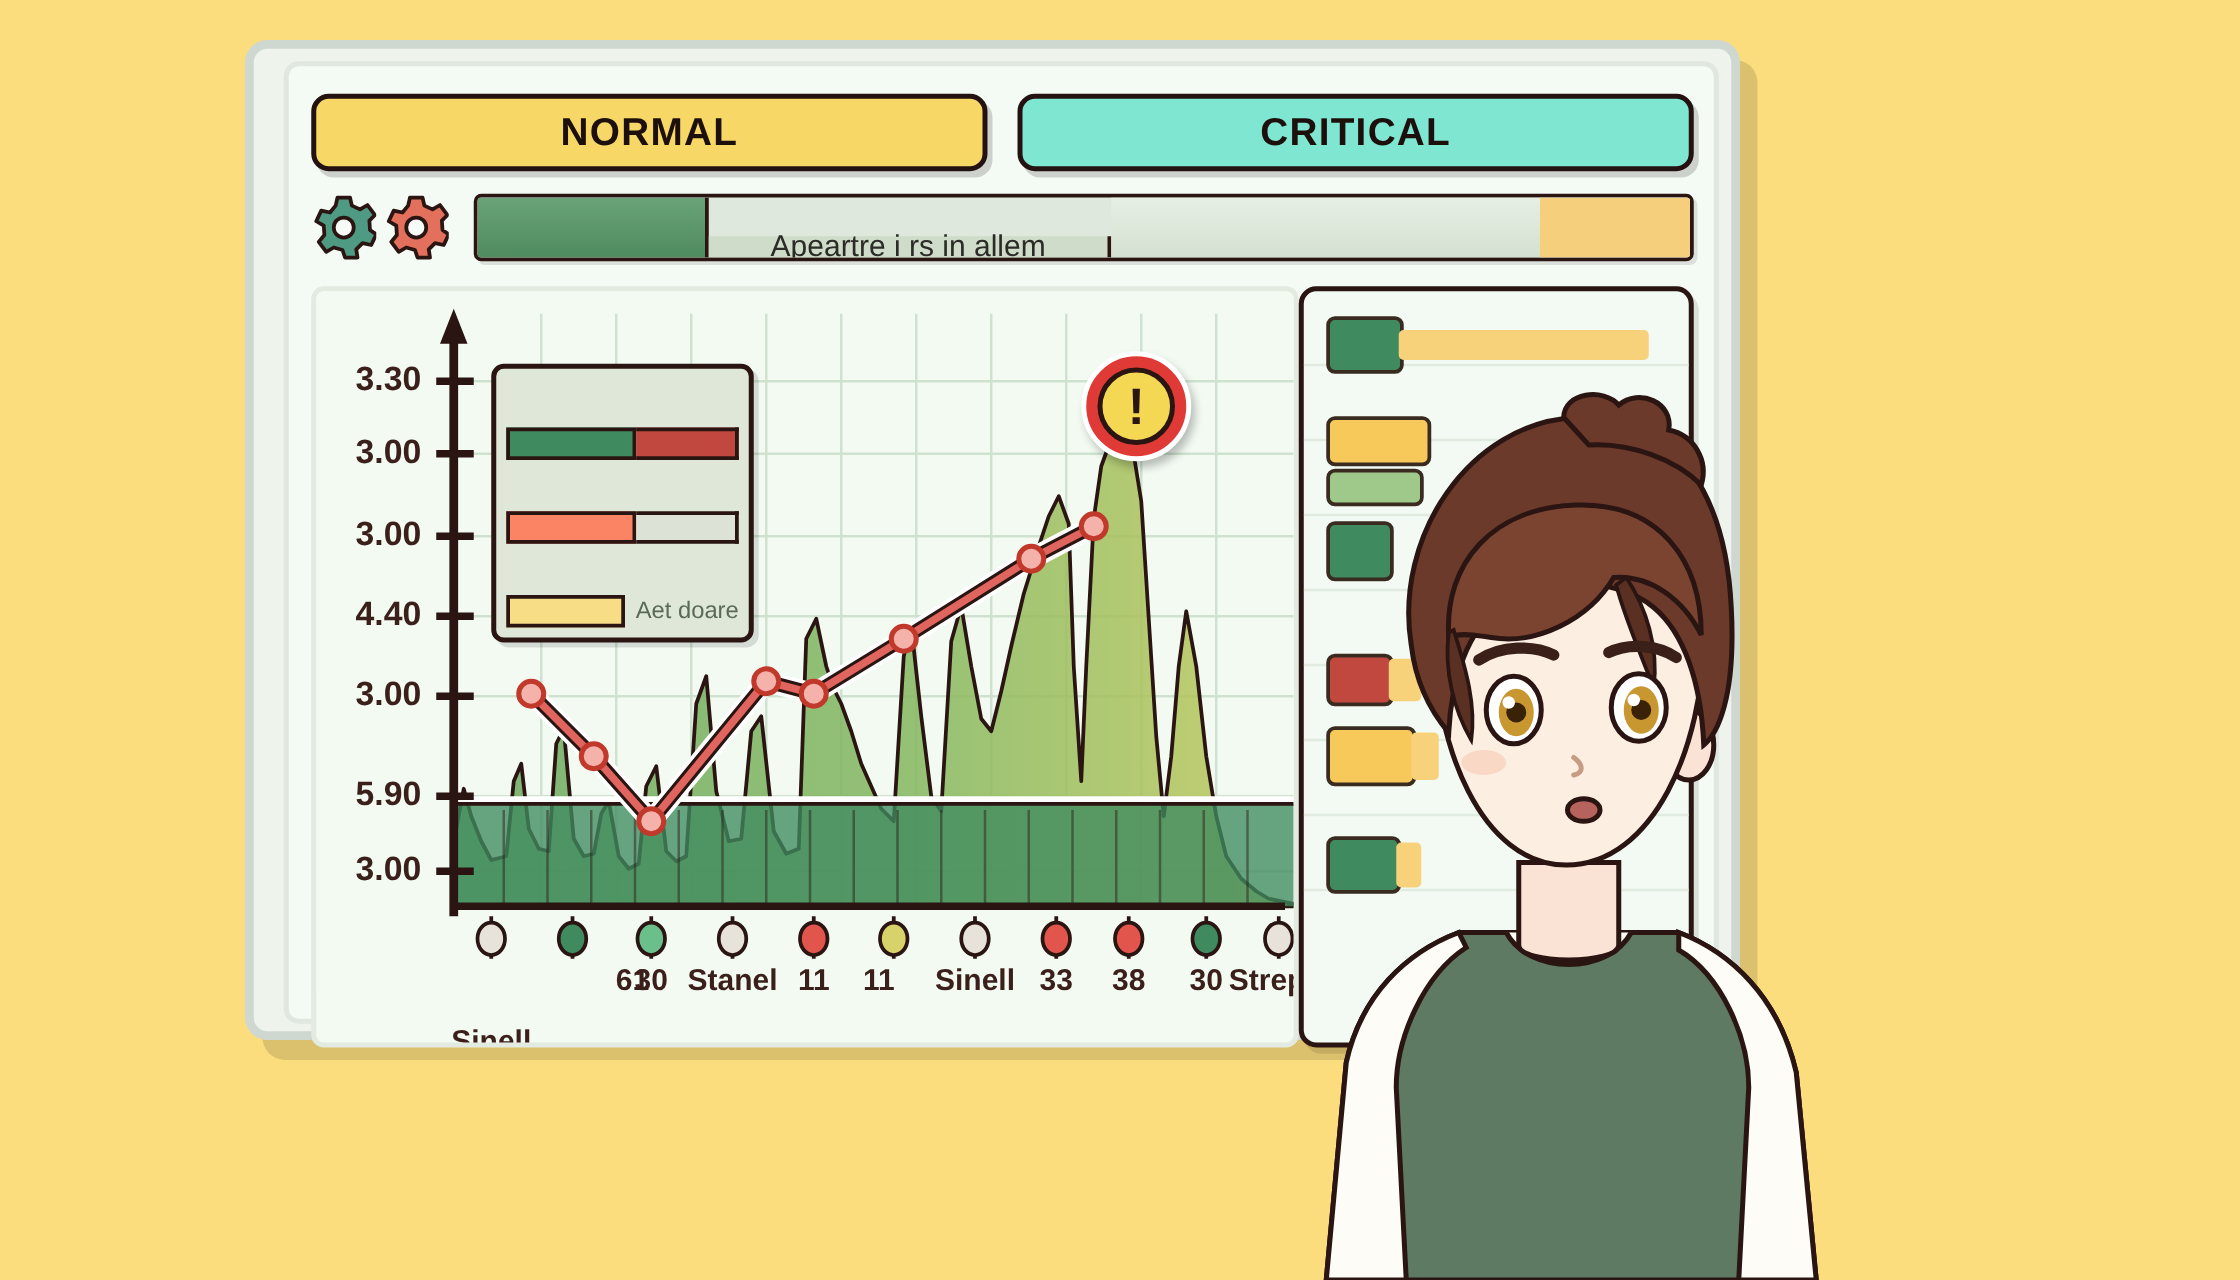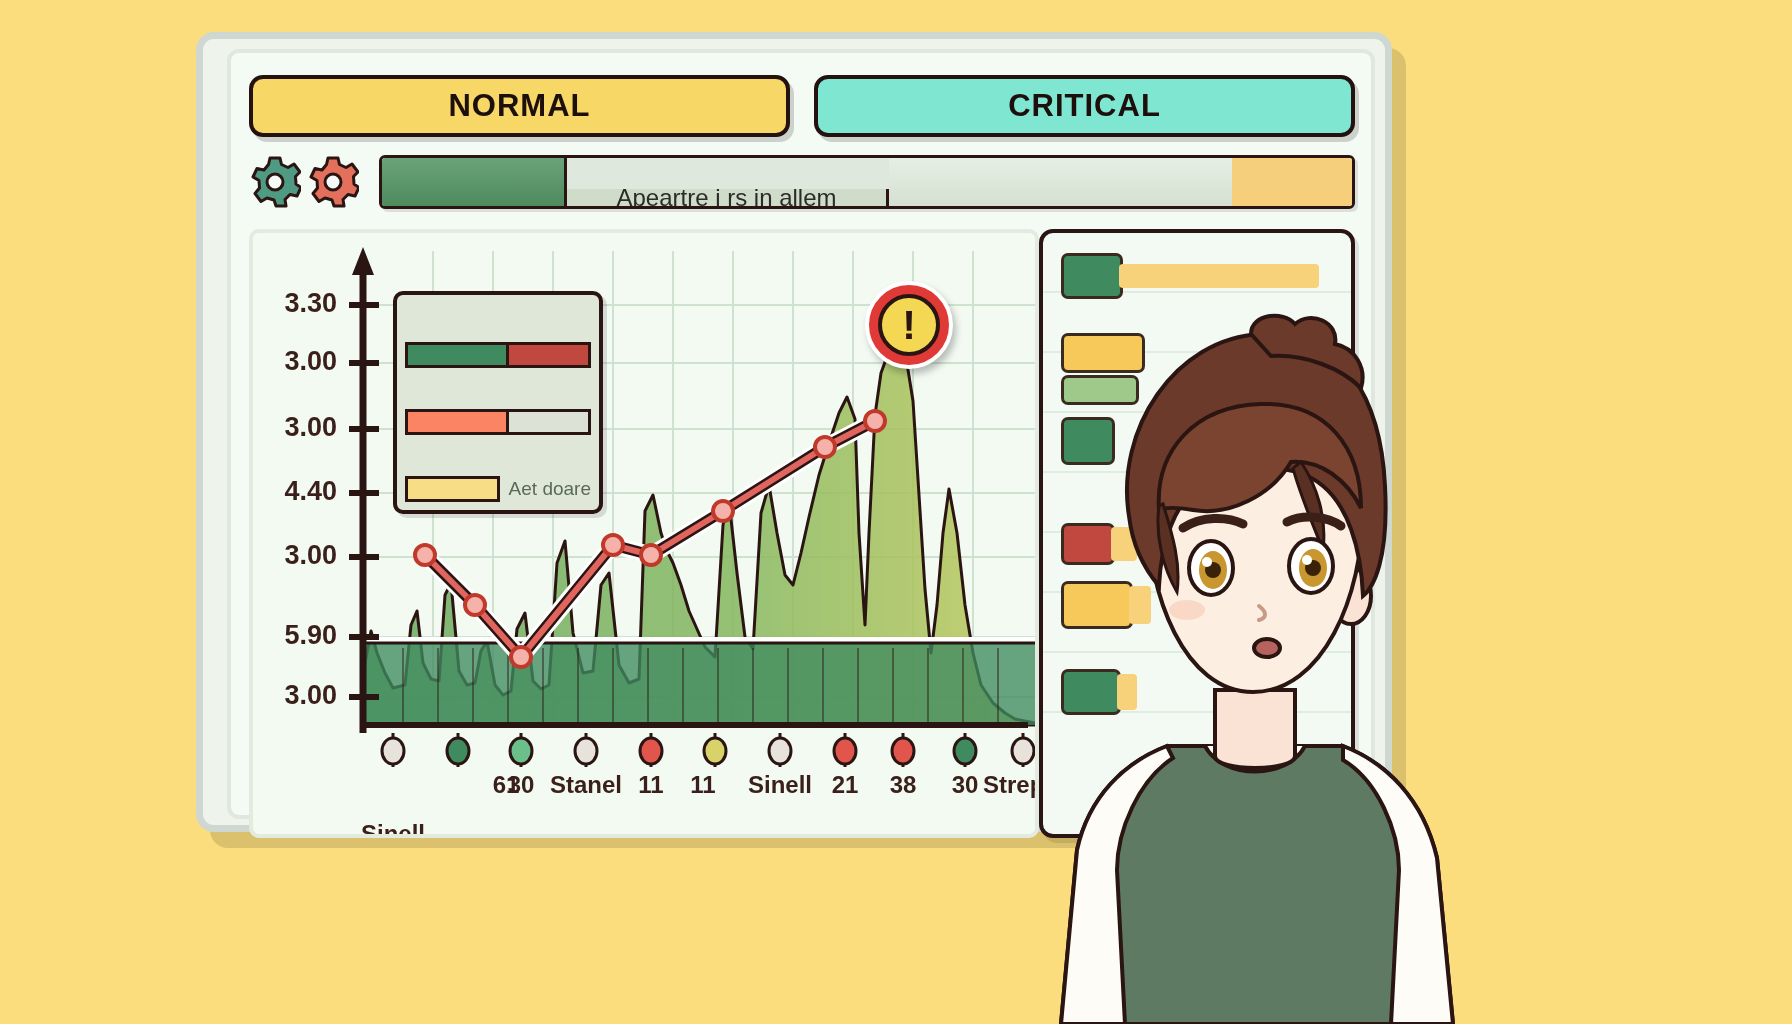--- a/index.html
+++ b/index.html
@@ -334,21 +334,21 @@
         <div class="ytick-label" style="left:2px;top:387px;">5.90</div>
         <div class="ytick-label" style="left:2px;top:447px;">3.00</div>
 
         <div class="xtick-label" style="left:80px;top:564px;width:120px;margin-top:23px;">Sinell</div>
         <div class="xtick-label" style="left:165px;top:538px;width:80px;padding-left:48px;">61</div>
         <div class="xtick-label" style="left:228px;top:538px;width:80px;">30</div>
         <div class="xtick-label" style="left:273px;top:538px;width:120px;">Stanel</div>
         <div class="xtick-label" style="left:358px;top:538px;width:80px;">11</div>
         <div class="xtick-label" style="left:410px;top:538px;width:80px;">11</div>
         <div class="xtick-label" style="left:467px;top:538px;width:120px;">Sinell</div>
-        <div class="xtick-label" style="left:552px;top:538px;width:80px;">21</div>
+        <div class="xtick-label" style="left:552px;top:538px;width:80px;">33</div>
         <div class="xtick-label" style="left:610px;top:538px;width:80px;">38</div>
         <div class="xtick-label" style="left:672px;top:538px;width:80px;">30</div>
         <div class="xtick-label" style="left:712px;top:538px;width:140px;">Strepiing</div>
 
         <div id="chart-legend">
           <div class="legend-row">
             <div class="legend-swatch" style="background:#3f8b5f;"></div>
             <div class="legend-bar2" style="background:#c0483f;"></div>
           </div>
           <div class="legend-row">

